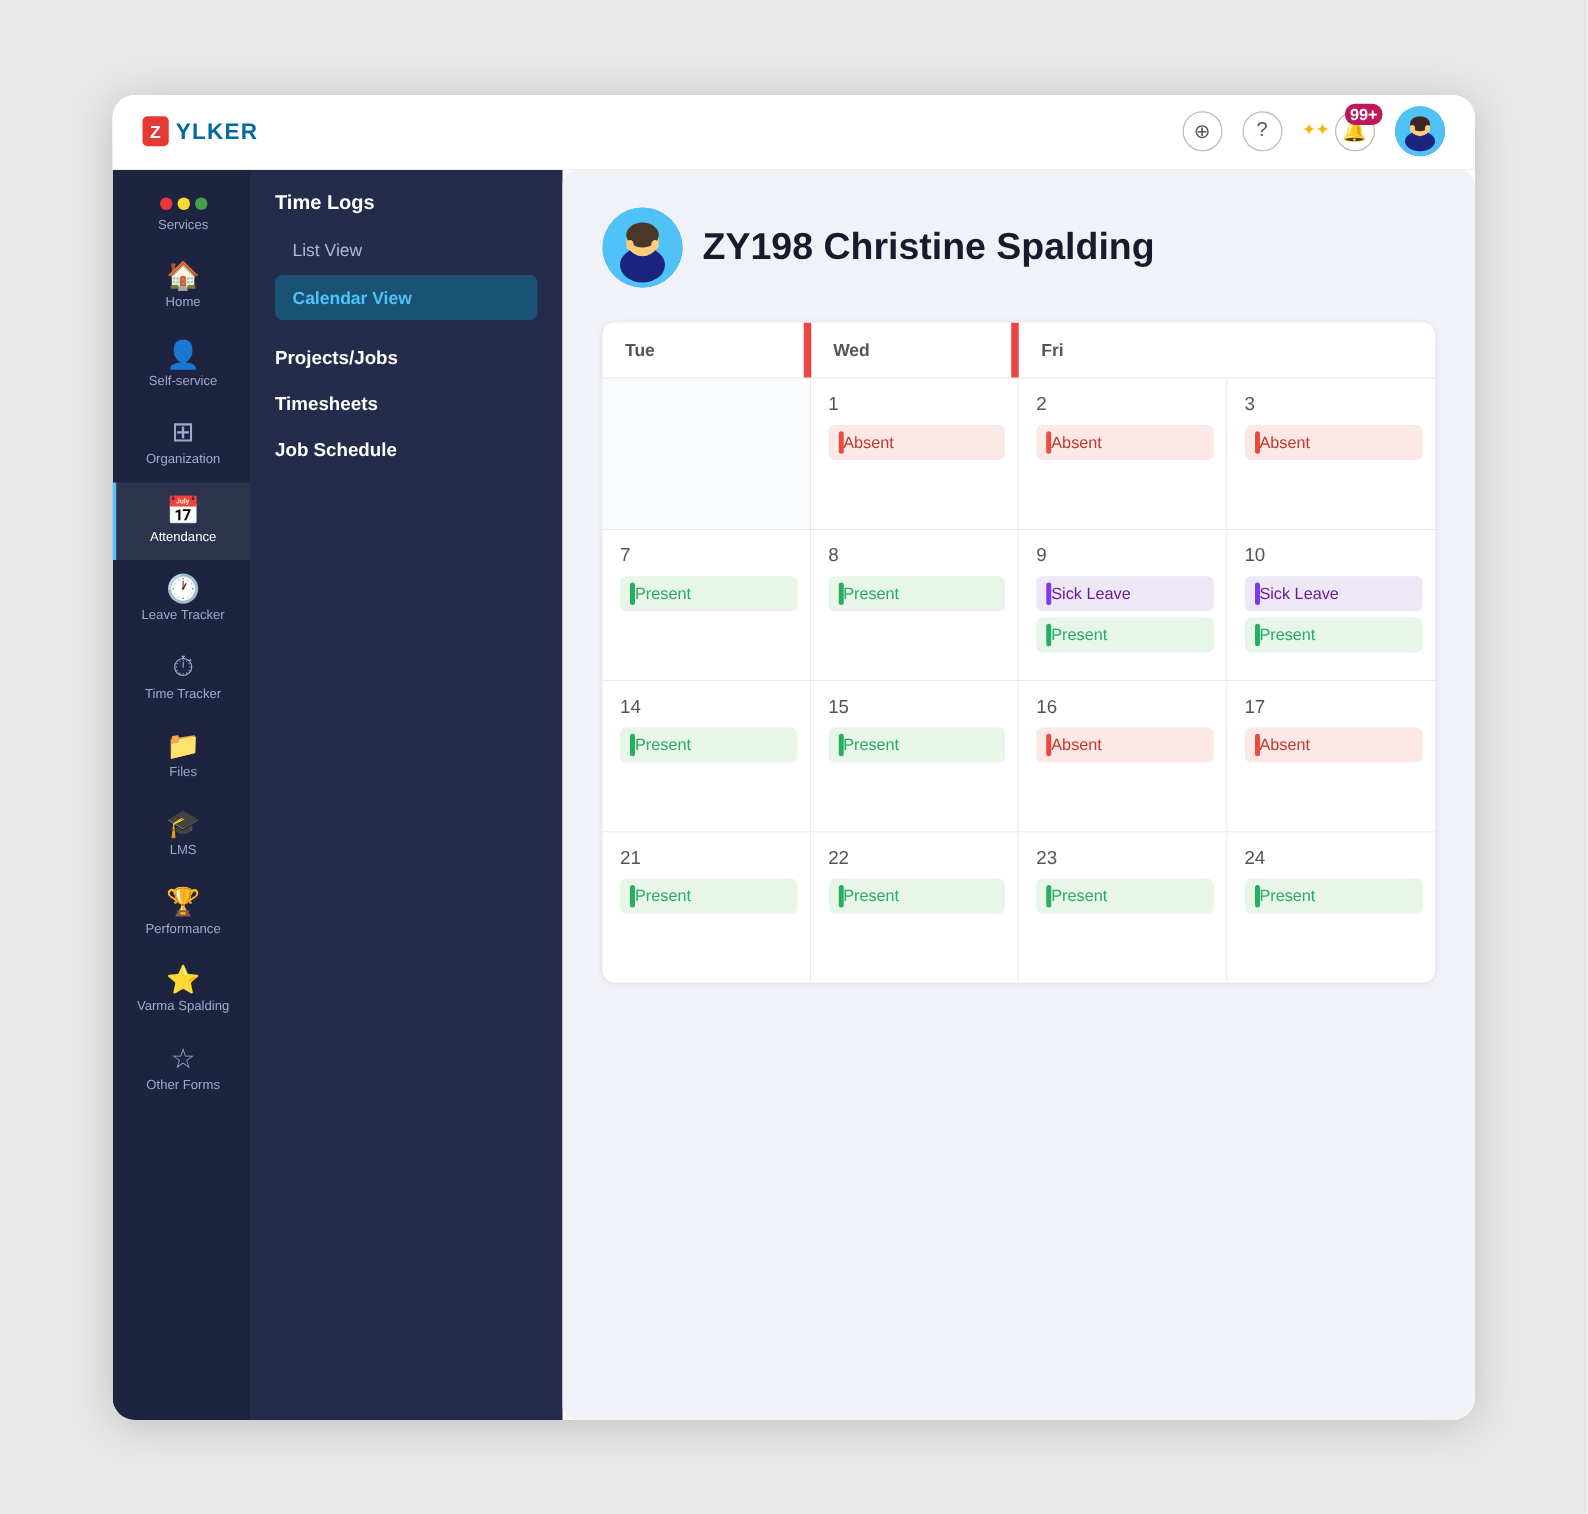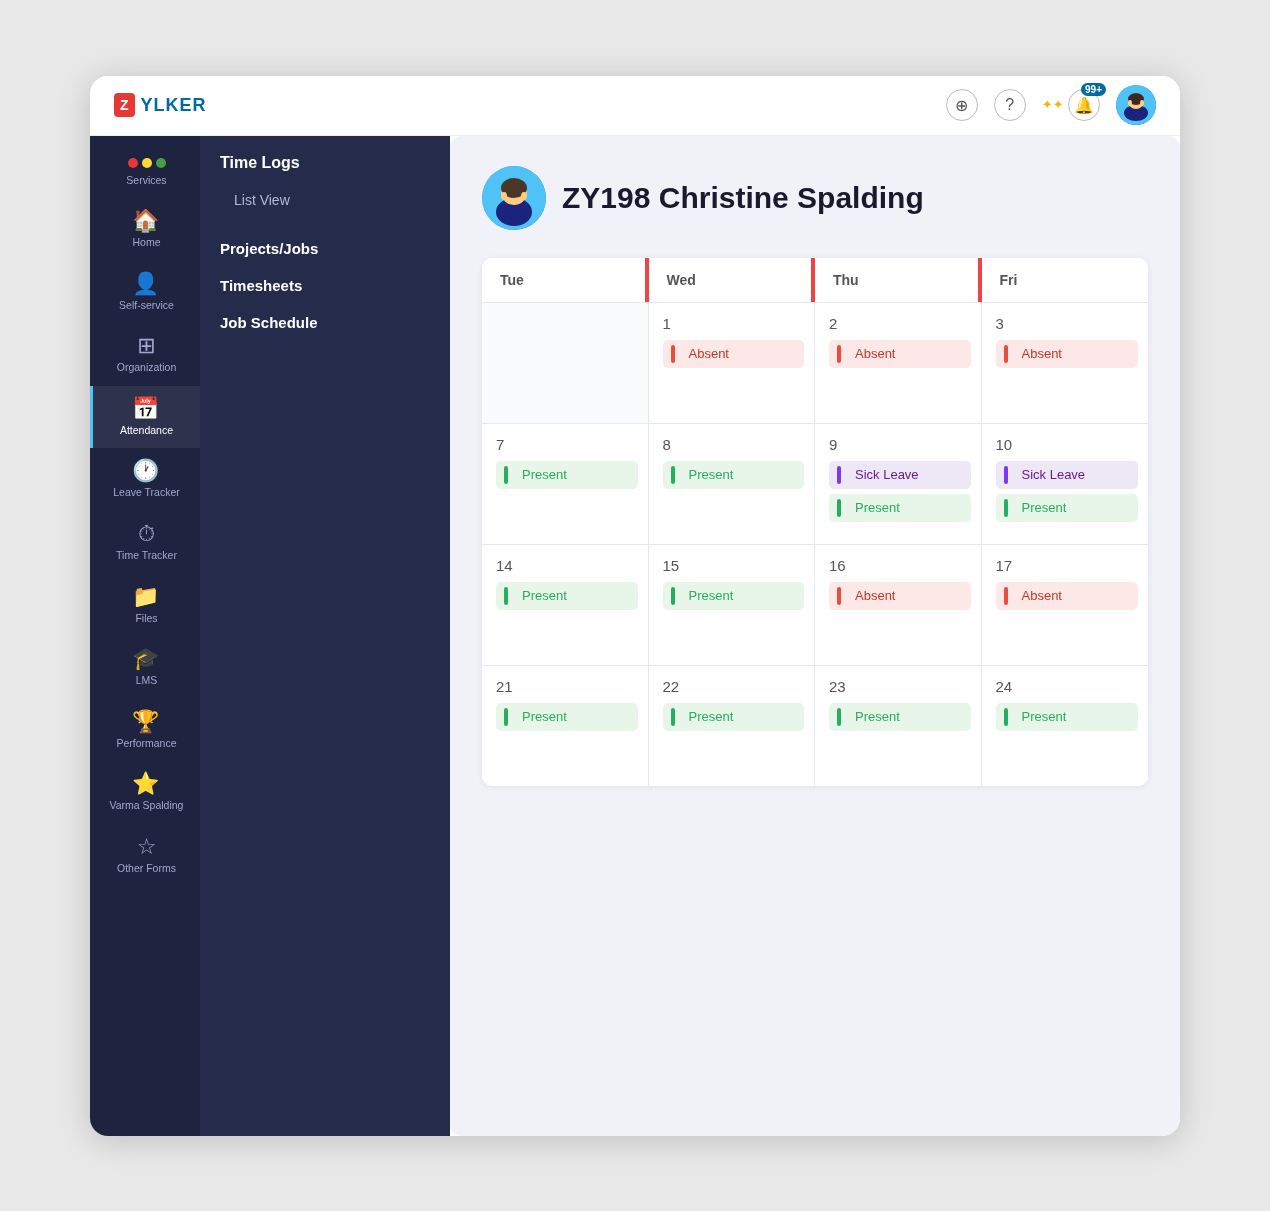--- a/index.html
+++ b/index.html
@@ -70,23 +70,23 @@
       cursor: pointer;
       position: relative;
     }
     .notif-icon {
       position: relative;
     }
     .badge {
       position: absolute;
       top: -6px;
       right: -6px;
-      background: #0369a1;
+      background: #be185d;
       color: #fff;
-      font-size: 10px;
+      font-size: 13px;
       font-weight: 700;
       border-radius: 8px;
       padding: 1px 4px;
       min-width: 18px;
       text-align: center;
     }
     .sparkles {
       font-size: 13px;
       color: #f4b400;
       position: relative;
@@ -245,21 +245,21 @@
       display: grid;
       grid-template-columns: repeat(4, 1fr);
       background: #fff;
       border-bottom: 1px solid #e5e8ef;
     }
     .cal-header-cell {
       padding: 14px 0 14px 18px;
       font-size: 14px;
       font-weight: 600;
       color: #555;
-      border-right: 4px solid #ef4444;
+      border-right: 6px solid #ef4444;
     }
     .cal-header-cell:last-child { border-right: none; }
     .calendar-week {
       display: grid;
       grid-template-columns: repeat(4, 1fr);
       border-bottom: 1px solid #e5e8ef;
     }
     .calendar-week:last-child { border-bottom: none; }
     .cal-cell {
       min-height: 120px;
@@ -278,21 +278,21 @@
     .cal-cell.empty { background: #fafbfc; }
     
     .event-chip {
       display: flex;
       align-items: center;
       border-radius: 5px;
       padding: 5px 8px;
       font-size: 13px;
       font-weight: 500;
       margin-bottom: 5px;
-      gap: 14px;
+      gap: 0;
     }
     .event-chip .chip-bar {
       width: 4px;
       height: 18px;
       border-radius: 3px;
       flex-shrink: 0;
     }
     .chip-absent {
       background: #fde8e8;
       color: #c0392b;
@@ -413,20 +413,21 @@
       <div class="nav-item">
         <span class="nav-icon">☆</span>
         <span class="nav-label">Other Forms</span>
       </div>
     </div>
 
     <div class="sidebar-right">
       <div class="submenu-section">
         <div class="submenu-title">Time Logs</div>
         <div class="submenu-item">List View</div>
+        <div class="submenu-item active">Calendar View</div>
       </div>
       <div class="submenu-group-title">Projects/Jobs</div>
       <div class="submenu-group-title">Timesheets</div>
       <div class="submenu-group-title">Job Schedule</div>
     </div>
 
     <div class="main-content">
 
       <div class="employee-header">
         <div class="employee-avatar">
@@ -439,21 +440,20 @@
             <ellipse cx="42" cy="30" rx="3" ry="4" fill="#ffcc80"></ellipse>
           </svg>
         </div>
         <div class="employee-name">ZY198 Christine Spalding</div>
       </div>
 
       <div class="calendar-container">
         <div class="calendar-header-row">
           <div class="cal-header-cell">Tue</div>
           <div class="cal-header-cell">Wed</div>
-          <div class="cal-header-cell">Thu</div>
           <div class="cal-header-cell">Fri</div>
         </div>
 
         <div class="calendar-week">
           <div class="cal-cell empty">
             <div class="cal-date"></div>
           </div>
           <div class="cal-cell">
             <div class="cal-date">1</div>
             <div class="event-chip chip-absent">

